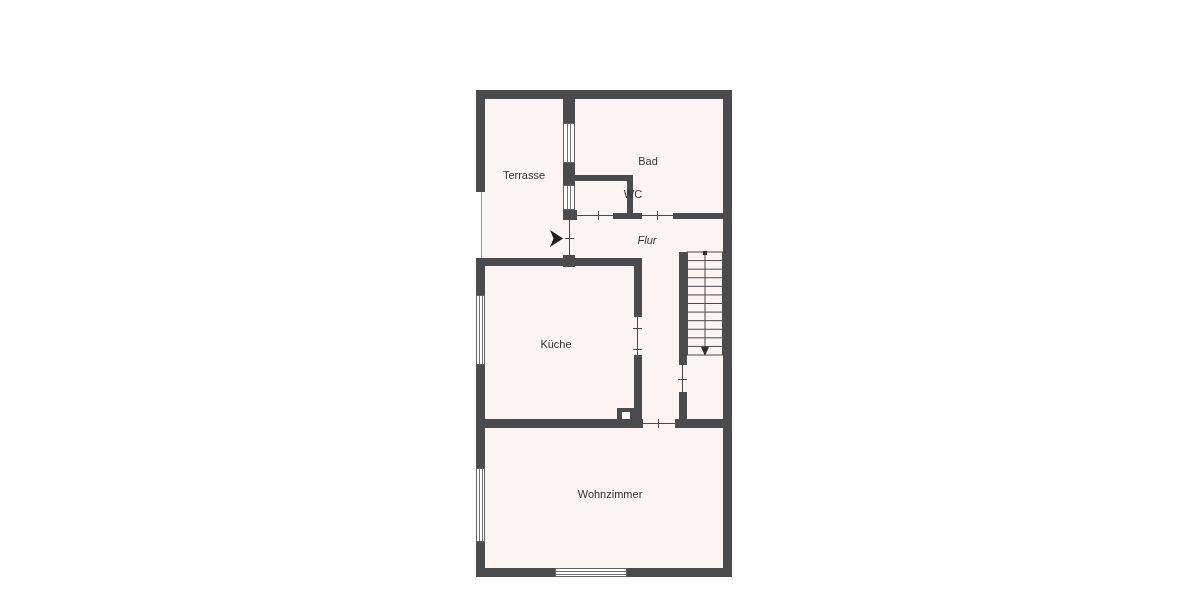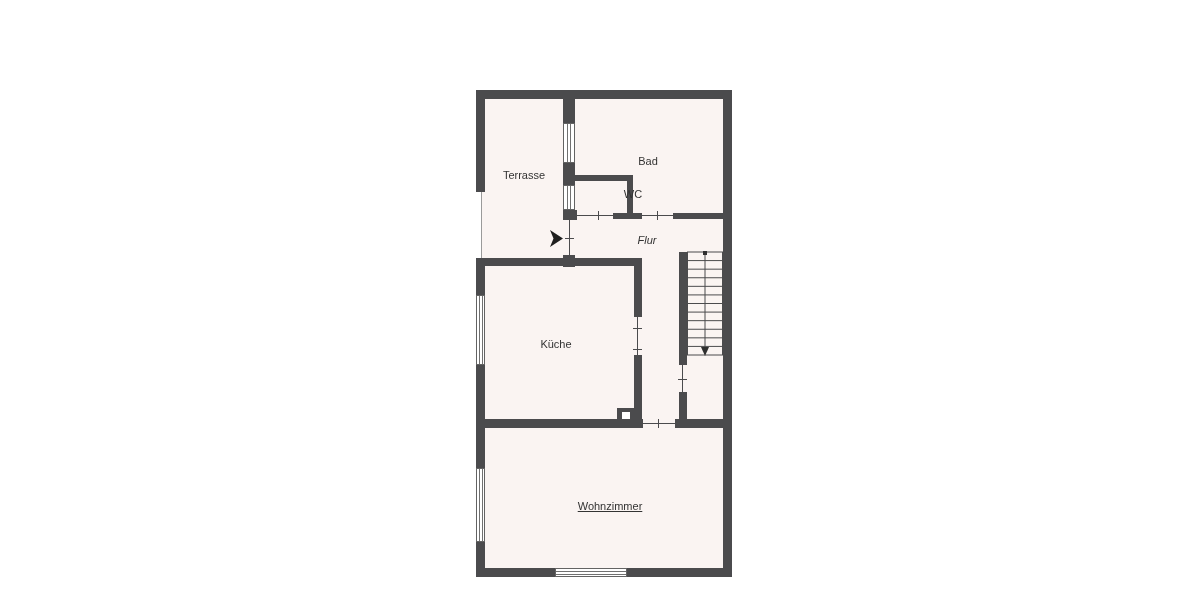--- a/index.html
+++ b/index.html
@@ -150,15 +150,15 @@
 
   <svg style="left:74px; top:140px;" width="13" height="17" viewBox="0 0 13 17">
     <polygon points="0,0 13,8.5 0,17 3.5,8.5" fill="#1f1f1f"></polygon>
   </svg>
 
   <div class="room-label" style="left:48px;  top:85px;">Terrasse</div>
   <div class="room-label" style="left:172px; top:51px;margin-top:20px;">Bad</div>
   <div class="room-label" style="left:122px; top:104px;margin-left:35px;">WC</div>
   <div class="room-label" style="left:171px; top:150px;font-style:italic;">Flur</div>
   <div class="room-label" style="left:80px;  top:254px;">Küche</div>
-  <div class="room-label" style="left:134px; top:416px;text-decoration:underline;">Wohnzimmer</div>
+  <div class="room-label" style="left:134px; top:404px;">Wohnzimmer</div>
 
 </div>
 
 </body></html>

